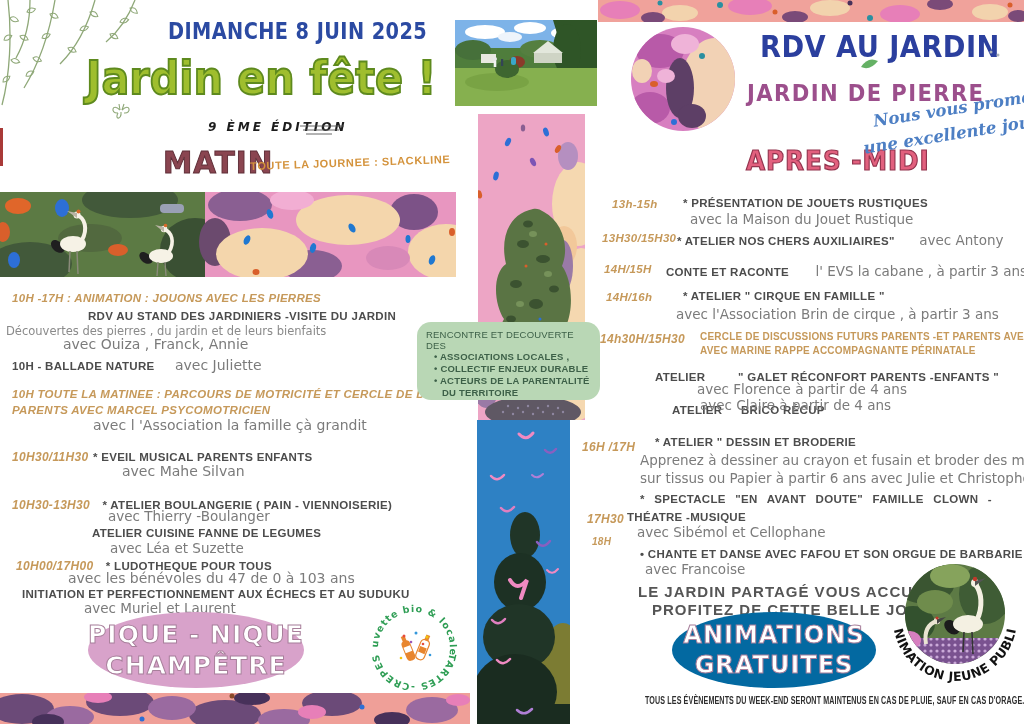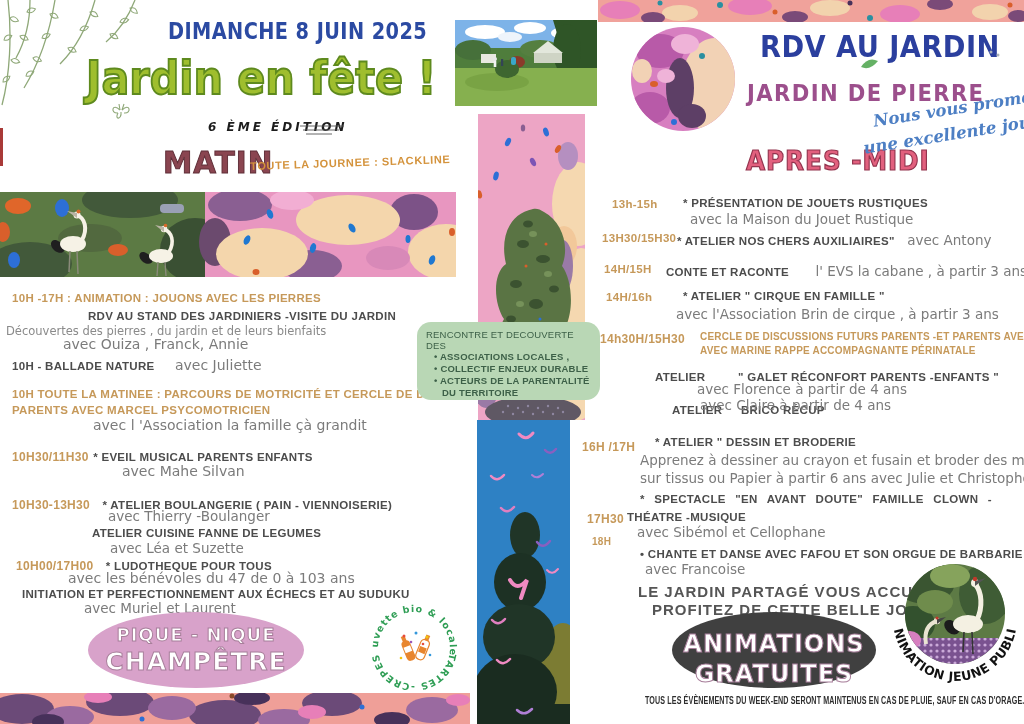--- a/index.html
+++ b/index.html
@@ -1,20 +1,20 @@
 <!DOCTYPE html>
 <html><head>
 <meta charset="utf-8">
 <style>
   html,body{margin:0;padding:0;background:#ffffff;}
   #poster{position:relative;width:1024px;height:724px;background:#ffffff;overflow:hidden;
           font-family:"Liberation Sans",sans-serif;}
   .t{position:absolute;white-space:nowrap;}
   
-  .gold{color:#c6995a;font-weight:700;font-size:11.5px;letter-spacing:.3px;}
+  .gold{color:#c6995a;font-weight:700;font-size:11.5px;letter-spacing:.3px;font-style:italic;}
   .goldsm{color:#c6995a;font-weight:700;font-size:10px;letter-spacing:.2px;}
   .dk{color:#4c4c4c;font-weight:700;font-size:11.5px;letter-spacing:.3px;}
   .gy{color:#7b7b7b;font-size:13.5px;font-family:"DejaVu Sans",sans-serif;}
   .gys{color:#8a8a8a;font-size:11.5px;font-family:"DejaVu Sans",sans-serif;}
   .date{font-family:"DejaVu Sans",sans-serif;font-weight:800;font-size:23px;color:#2b4aa2;
         transform:scaleX(.84);transform-origin:left top;letter-spacing:.5px;}
   .bigtitle{font-family:"DejaVu Sans",sans-serif;font-weight:800;font-size:47px;color:#9fbe2e;
         -webkit-text-stroke:2px #5e8a1e;letter-spacing:0px;transform:scaleX(.88);transform-origin:left top;}
   .edition{font-family:"DejaVu Sans",sans-serif;font-style:italic;font-weight:700;font-size:12px;
         color:#1d1d1d;letter-spacing:3px;}
@@ -36,22 +36,22 @@
   
   .infobox{position:absolute;left:417px;top:322px;width:183px;height:78px;background:#b9d7b5;
         border-radius:14px;padding:7px 9px;box-sizing:border-box;}
   .infotitle{color:#3d6048;font-weight:400;font-size:9.5px;letter-spacing:.2px;}
   .ib{color:#3d6048;font-weight:700;font-size:9.5px;letter-spacing:.2px;line-height:1.28;
         padding-left:16px;text-indent:-8px;width:158px;white-space:normal;}
   .ib::before{content:"•  ";}
   
   .pinkblob{position:absolute;left:88px;top:612px;width:216px;height:76px;background:#d8a2ca;
         border-radius:50%;display:flex;flex-direction:column;align-items:center;justify-content:center;gap:2px;}
-  .mauveblob{position:absolute;left:672px;top:612px;width:204px;height:76px;background:#404040;
-        border-radius:50%;display:flex;flex-direction:column;align-items:center;justify-content:flex-end;gap:2px;}
+  .mauveblob{position:absolute;left:672px;top:612px;width:204px;height:76px;background:#0369a1;
+        border-radius:50%;display:flex;flex-direction:column;align-items:center;justify-content:center;gap:2px;}
 </style>
 </head>
 <body>
 
 <div id="poster">
 
   
   <svg class="t" style="left:0;top:0" width="175" height="145" viewBox="0 0 175 145">
     <defs>
         <path id="lf" d="M0,0 Q4,-5 9,0 Q4,4 0,0 Z"></path>
@@ -82,21 +82,21 @@
       <use href="#lf" transform="translate(20,36) rotate(25)"></use>
     </g>
   </svg>
 
   
   <div class="t" style="left:0;top:128px;width:3px;height:38px;background:#a93a38"></div>
 
   
   <div class="t date" style="left:168px;top:18px">DIMANCHE 8 JUIN 2025</div>
   <div class="t bigtitle" style="left:86px;top:50px">Jardin en fête !</div>
-  <div class="t edition" style="left:208px;top:120px">6 ÈME ÉDITION</div>
+  <div class="t edition" style="left:208px;top:120px">9 ÈME ÉDITION</div>
 
   <svg class="t" style="left:300px;top:122px" width="48" height="16" viewBox="0 0 48 16">
     <g stroke="#555" stroke-width=".9" fill="none">
       <path d="M0,4 h44"></path>
         <path d="M3,8 h36"></path>
         <path d="M6,12 h26"></path>
     </g>
   </svg>
 
   <svg class="t" style="left:108px;top:98px" width="28" height="24" viewBox="0 0 28 24">
@@ -199,21 +199,21 @@
   <div class="t" style="left:16px;top:556px">
     <span class="gold" style="font-size:12px">10H00/17H00</span>
     <span class="dk" style="margin-left:8px">* LUDOTHEQUE POUR TOUS</span>
   </div>
   <div class="t gy" style="left:68px;top:570px;font-size:14px">avec les bénévoles du 47 de 0 à 103 ans</div>
   <div class="t dk" style="left:22px;top:588px">INITIATION ET PERFECTIONNEMENT AUX ÉCHECS ET AU SUDUKU</div>
   <div class="t gy" style="left:84px;top:600px">avec Muriel et Laurent</div>
 
   
   <div class="pinkblob">
-    <div class="bubble" style="font-size:18px">PIQUE - NIQUE</div>
+    <div class="bubble" style="font-size:25px">PIQUE - NIQUE</div>
     <div class="bubble" style="font-size:25px">CHAMPÊTRE</div>
   </div>
 
   
   <svg class="t" style="left:366px;top:600px" width="100" height="100" viewBox="0 0 100 100">
     <defs>
         <path id="bcir" d="M12,48 a36,36 0 1 1 72,0 a36,36 0 1 1 -72,0"></path>
       </defs>
     <text font-size="9.5" font-weight="700" fill="#2f9e55" letter-spacing="1" font-family="DejaVu Sans, sans-serif">
       <textPath href="#bcir" startOffset="25%" text-anchor="middle">Buvette bio &amp; locale</textPath>
@@ -450,21 +450,21 @@
   </div>
 
   
   <div class="t gold" style="left:612px;top:198px">13h-15h</div>
   <div class="t dk" style="left:683px;top:197px">* PRÉSENTATION DE JOUETS RUSTIQUES</div>
   <div class="t gy" style="left:690px;top:211px">avec la Maison du Jouet Rustique</div>
 
   <div class="t gold" style="left:602px;top:232px">13H30/15H30</div>
   <div class="t" style="left:677px;top:231px">
     <span class="dk">* ATELIER NOS CHERS AUXILIAIRES"</span>
-    <span class="gy" style="margin-left:8px">avec Antony</span>
+    <span class="gy" style="margin-left:20px">avec Antony</span>
   </div>
 
   <div class="t gold" style="left:604px;top:263px">14H/15H</div>
   <div class="t" style="left:666px;top:262px">
     <span class="dk">CONTE ET RACONTE</span>
     <span class="gy" style="margin-left:22px">l' EVS la cabane  , à partir 3 ans</span>
   </div>
 
   <div class="t gold" style="left:606px;top:291px">14H/16h</div>
   <div class="t dk" style="left:683px;top:290px">* ATELIER " CIRQUE EN FAMILLE "</div>

